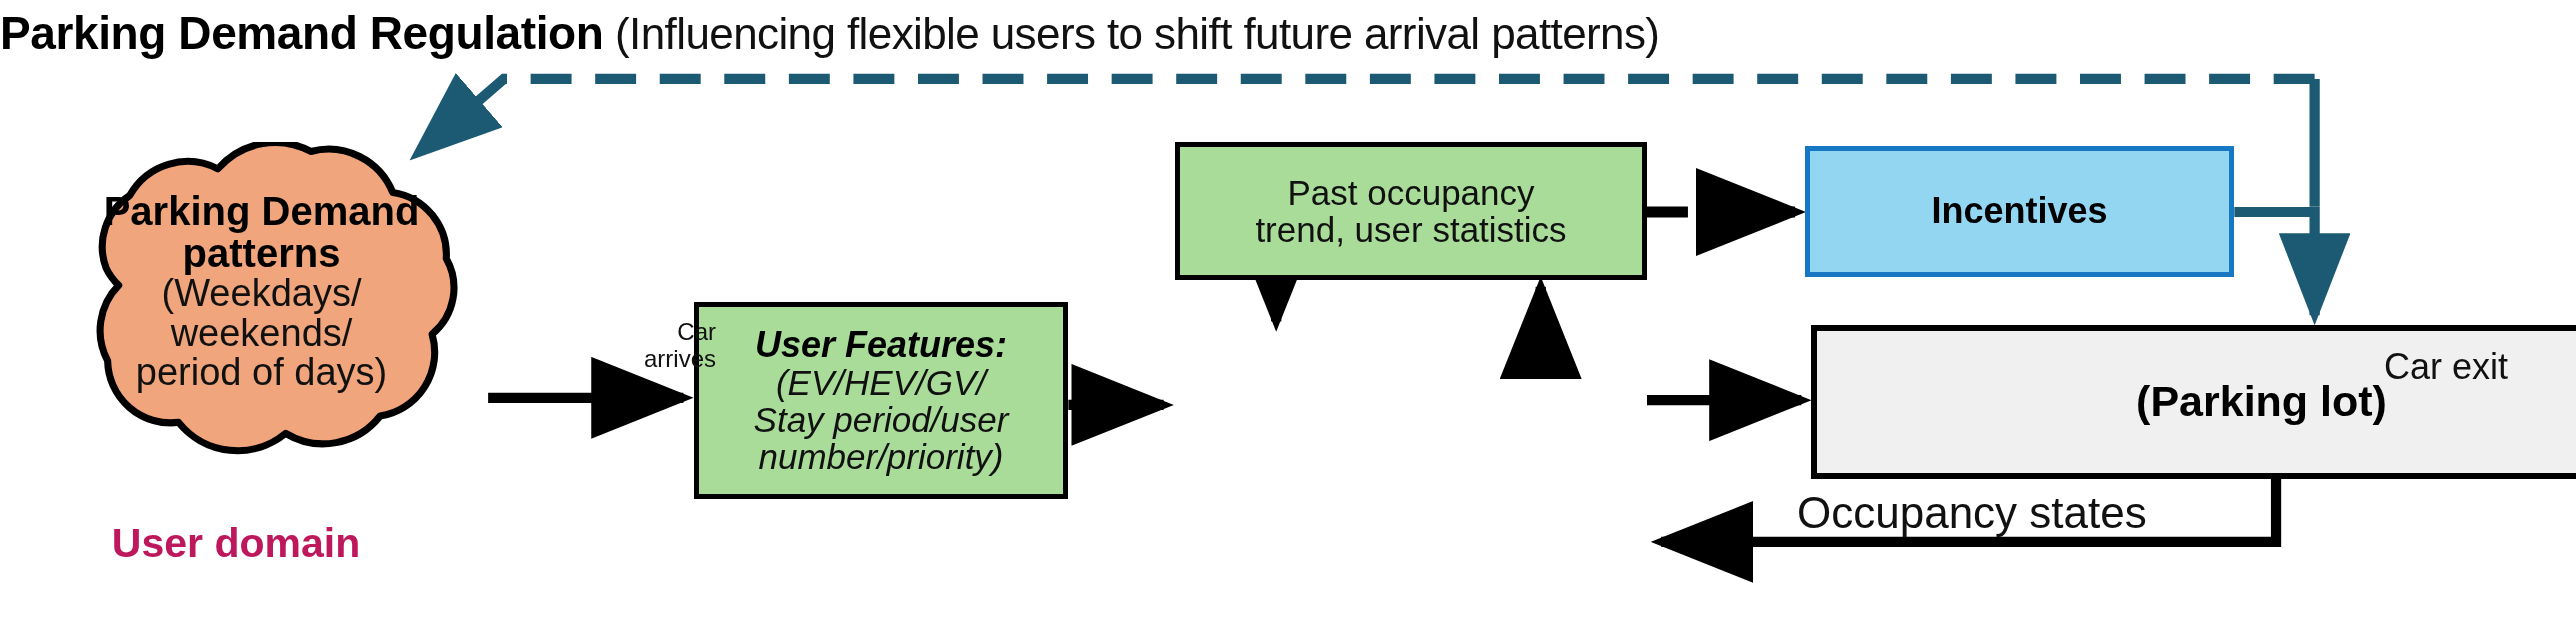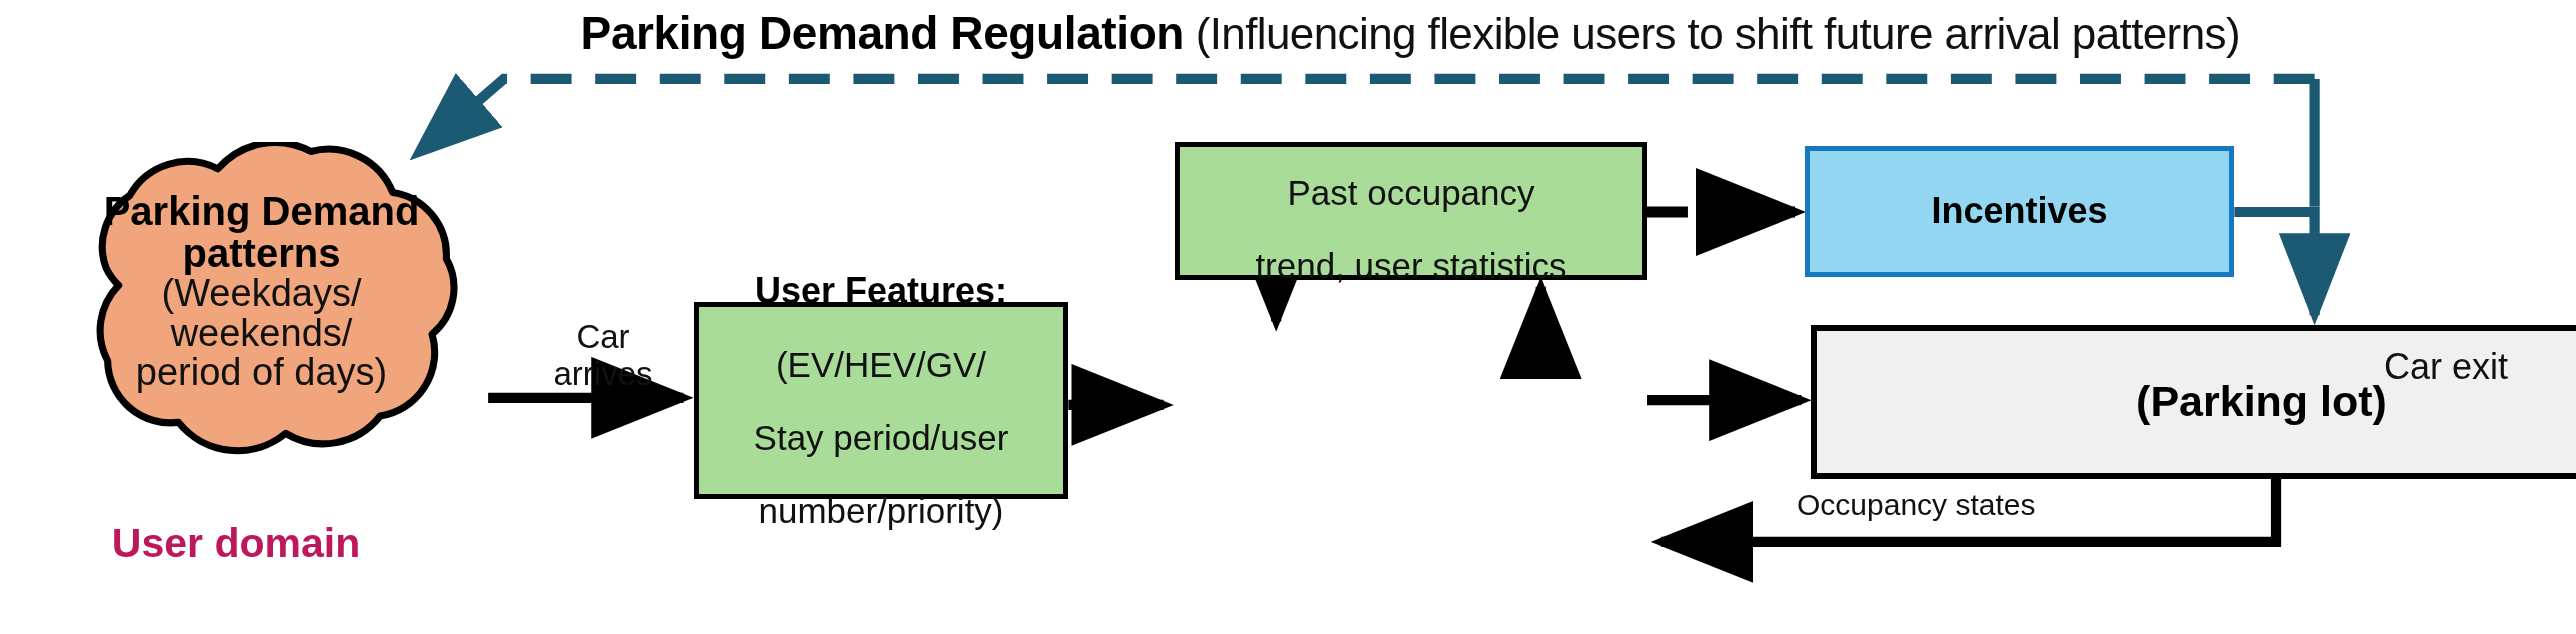--- a/index.html
+++ b/index.html
@@ -34,21 +34,21 @@
     justify-content: center;
     text-align: center;
     line-height: 1.06;
   }
   
   #title-wrap {
     position: absolute;
     left: 0;
     top: 6.3px;
     width: 2240px;
-    text-align: right;
+    text-align: left;
     white-space: nowrap;
   }
   .title-strong {
     font-size: 46px;
     font-weight: bold;
     color: #000000;
     letter-spacing: -0.4px;
   }
   .title-normal {
     font-size: 44px;
@@ -116,27 +116,27 @@
     font-size: 36px;
     font-weight: bold;
     color: #000;
     display: block;
   }
   .bx-n {
     font-size: 35px;
     font-weight: normal;
     color: #111;
     display: block;
-    margin-top: 36px;
   }
   #box-user-features {
     left: 694px;
     top: 302px;
     width: 374px;
     height: 197px;
+    font-style: italic;
   }
   #box-past-occupancy {
     left: 1175px;
     top: 142px;
     width: 472px;
     height: 138px;
   }
   #box-optimal-allocation {
     left: 1175px;
     top: 328px;
@@ -157,38 +157,38 @@
   }
   #box-control-plant .bx-b { font-size: 43px; }
   
   .free-label {
     position: absolute;
     color: #111;
     font-weight: normal;
     white-space: nowrap;
   }
   #label-car-arrives {
-    left: 532px;
+    left: 574px;
     top: 319px;
     width: 142px;
-    text-align: center;
-    font-size: 33px;
+    text-align: right;
+    font-size: 24px;
     line-height: 1.12;
     white-space: normal;
   }
   #label-car-exit {
     left: 2384px;
     top: 346px;
     font-size: 36px;
     text-align: center;
   }
   #label-occupancy-states {
     left: 1797px;
     top: 488px;
-    font-size: 30px;
+    font-size: 44px;
   }
 </style>
 </head>
 <body>
 
 <div id="stage">
 
   <div id="title-wrap">
     <span class="title-strong">Parking Demand Regulation</span><span class="title-normal"> (Influencing flexible users to shift future arrival patterns)</span>
   </div>

